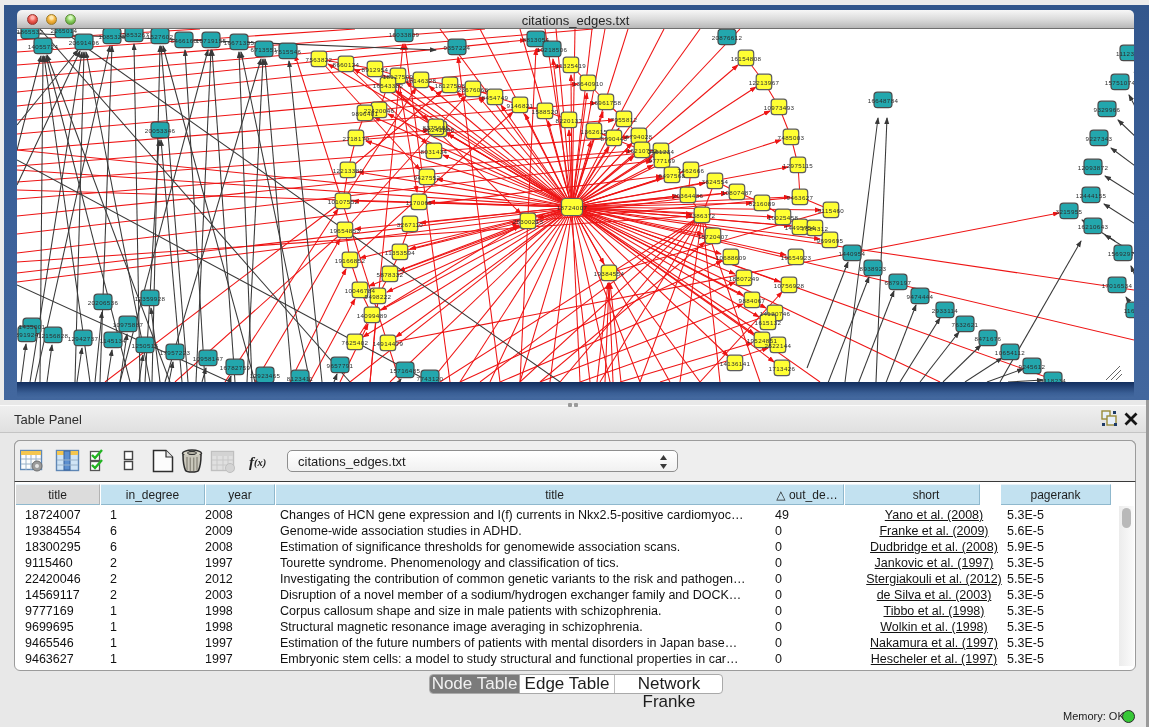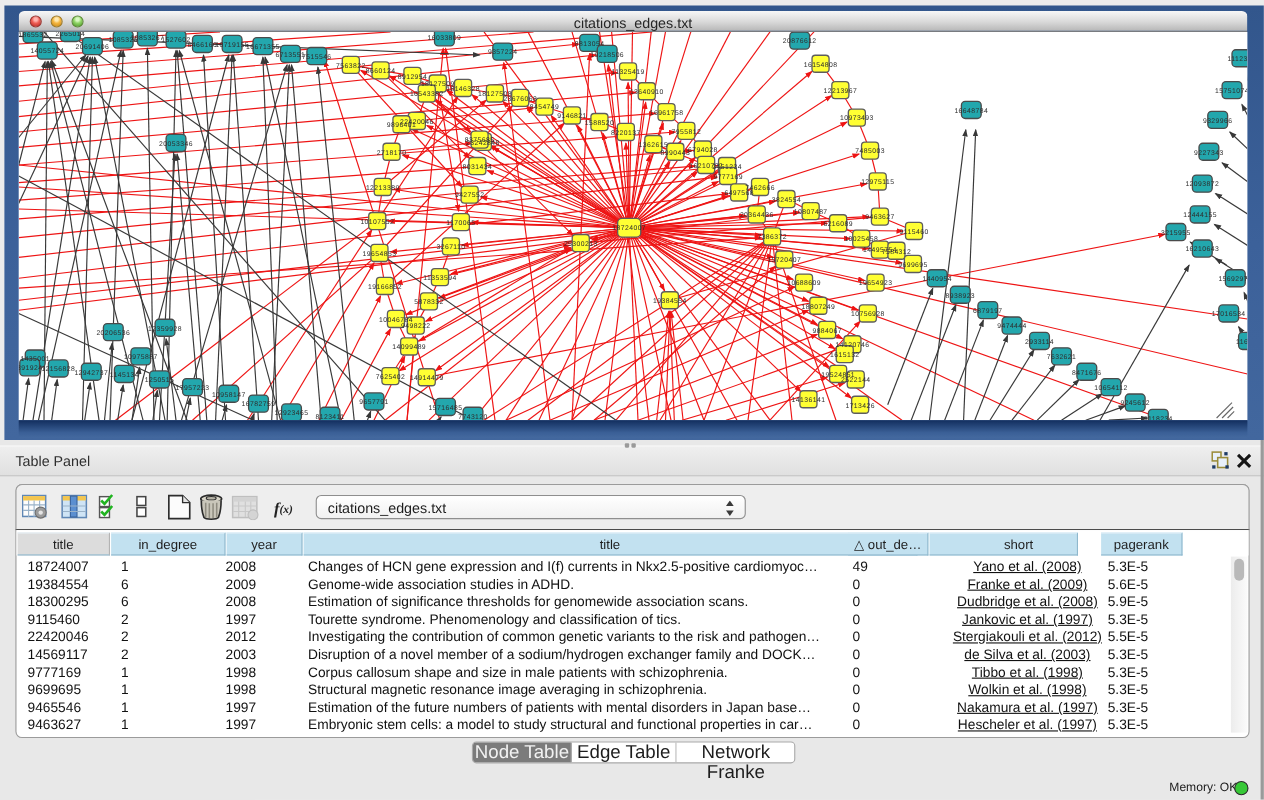--- a/index.html
+++ b/index.html
@@ -745,21 +745,21 @@
   </svg>
 </div>
 
 <div class="abs" id="thead"></div>
 <div class="hc" style="left:16px;width:84px;background:#dcdcdc;border-right:1px solid #b3b3b3;">title</div>
 <div class="hc" style="left:101px;width:104px;">in_degree</div>
 <div class="hc" style="left:206px;width:69px;">year</div>
 <div class="hc" style="left:276px;width:558px;">title</div>
 <div class="hc" style="left:771px;width:73px;">△ out_de…</div>
 <div class="hc" style="left:845px;width:135px;padding-left:28px;">short</div>
-<div class="hc" style="left:1001px;width:74px;">pagerank</div>
+<div class="hc" style="left:1001px;width:110px;">pagerank</div>
 
 <div class="tr" style="top:507px">
 <span class="c cn">18724007</span>
       <span class="c ci">1</span>
       <span class="c cy">2008</span>
 <span class="c ct">Changes of HCN gene expression and I(f) currents in Nkx2.5-positive cardiomyoc…</span>
       <span class="c co">49</span>
       <span class="c cs">Yano et al. (2008)</span>
 <span class="c cp">5.3E-5</span>
     </div>

